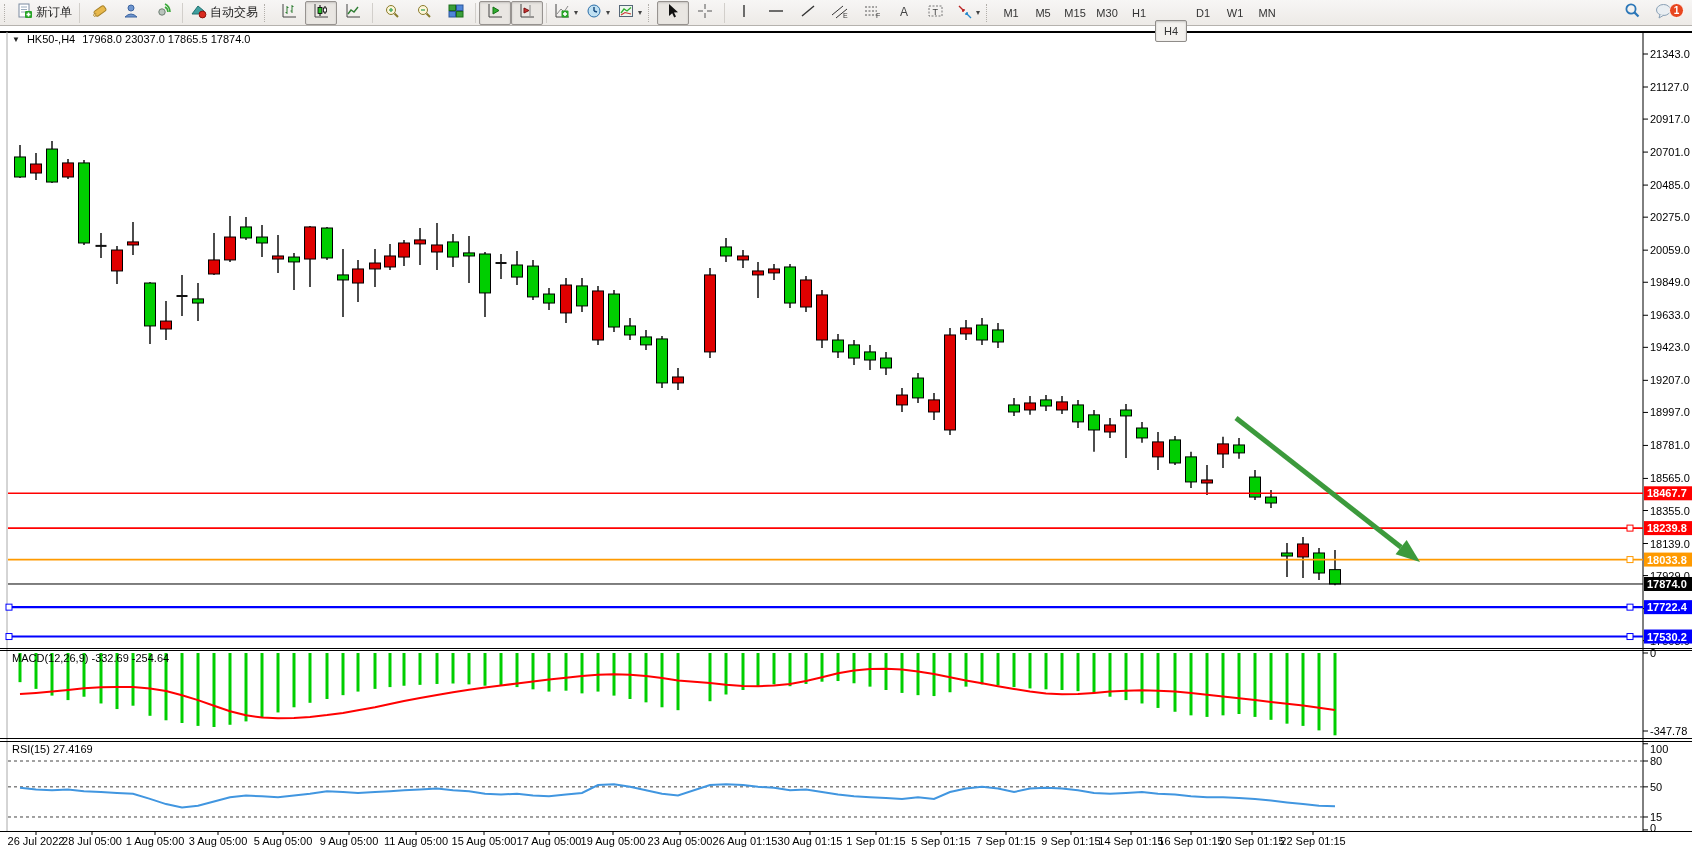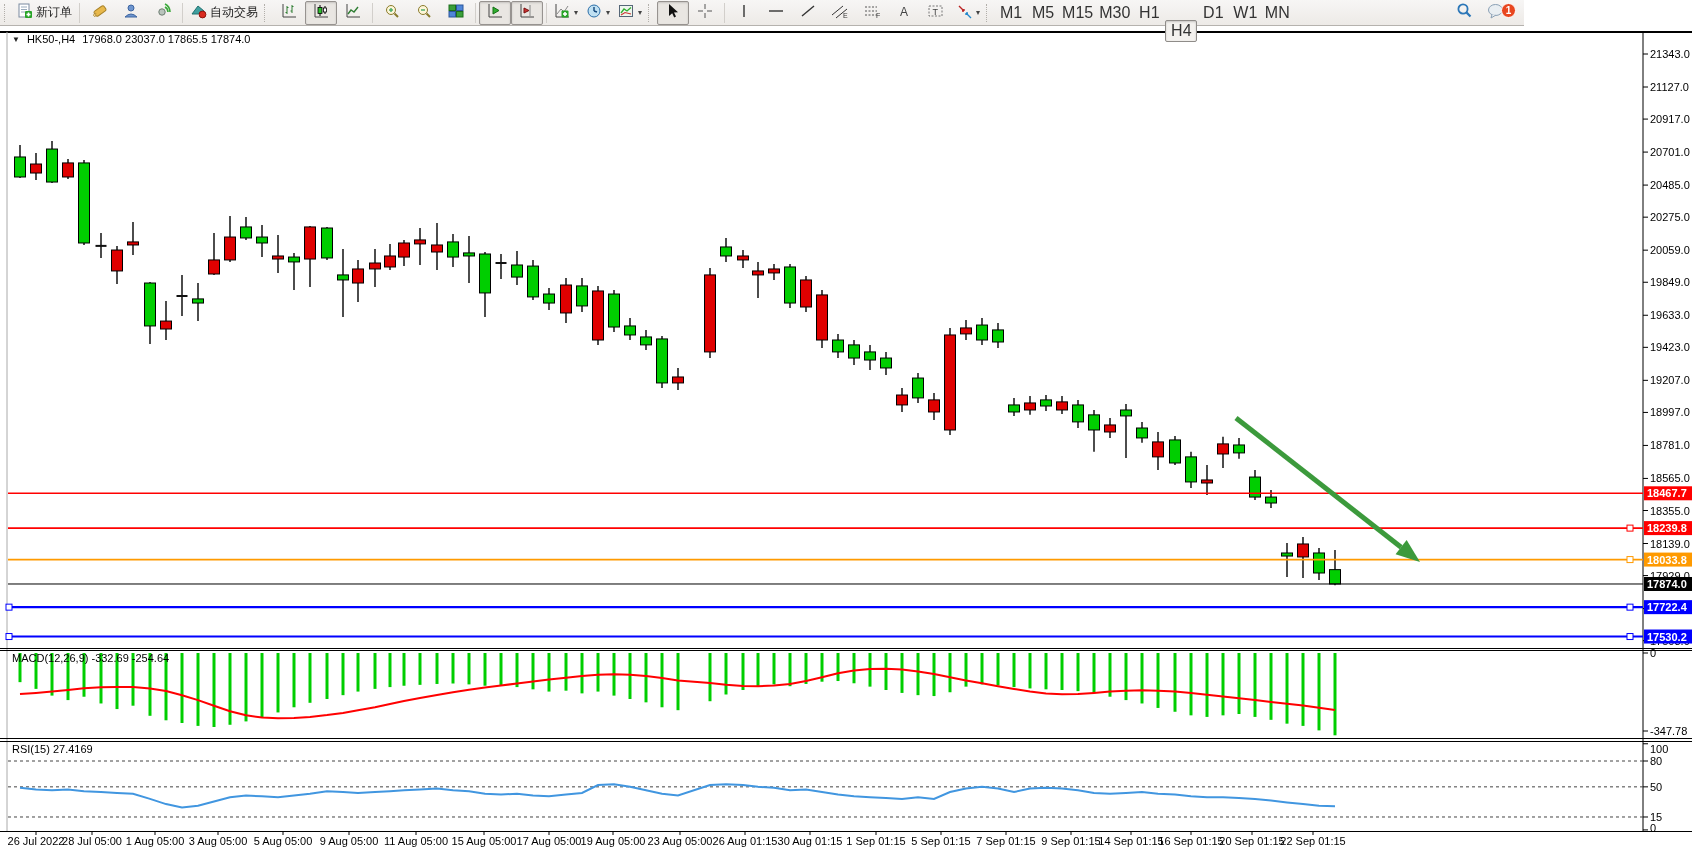--- a/index.html
+++ b/index.html
@@ -1,26 +1,26 @@
 <!DOCTYPE html>
 <html><head>
 <meta charset="utf-8">
 <style>
   html,body{margin:0;padding:0;width:1692px;height:854px;overflow:hidden;background:#fff;
     font-family:"Liberation Sans","DejaVu Sans",sans-serif;}
   
-  .tb{position:absolute;top:0;left:0;width:1524px;height:26px;background:linear-gradient(#f7f6f5,#edeae7);
+  .tb{position:absolute;top:0;left:0;width:1692px;height:26px;background:linear-gradient(#f7f6f5,#edeae7);
       border-bottom:1px solid #b5b2ae;display:flex;align-items:center;padding:0 2px;box-sizing:border-box;z-index:5;}
   .grip{width:5px;height:18px;border-left:1px dotted #b2afaa;margin:0 3px 0 2px;}
   .sep{width:1px;height:20px;background:#d2cfcb;margin:0 3px;}
   .btn{height:22px;min-width:24px;display:flex;align-items:center;justify-content:center;gap:3px;
        padding:0 3px;border:1px solid transparent;border-radius:2px;cursor:default;}
   .btn.pressed{background:#e9e6e2;border:1px solid #979390;box-shadow:inset 0 1px 2px rgba(0,0,0,.15);}
   .btn .lbl{font-size:12px;color:#222;}
-  .tf{font-size:16px;color:#333;height:20px;min-width:26px;display:flex;align-items:center;justify-content:center;
+  .tf{font-size:11px;color:#333;height:20px;min-width:26px;display:flex;align-items:center;justify-content:center;
       border:1px solid transparent;border-radius:2px;padding:0 2px;}
   .tf.active{background:#f3f1ee;border:1px solid #8f8c89;box-shadow:inset 0 1px 2px rgba(0,0,0,.18);margin-top:36px;}
   .caret{font-size:8px;color:#444;margin-left:1px;}
   .spacer{flex:1;}
   .badge{position:absolute;top:1px;right:-5px;background:#e8461f;color:#fff;font-size:10px;font-weight:bold;
          border-radius:50%;width:13px;height:13px;display:flex;align-items:center;justify-content:center;border:1px solid #fff;}
   .chaticon{position:relative;margin-right:10px;}
   
   #chartwrap{position:absolute;top:26px;left:0;width:1692px;height:828px;background:#fff;}
   #chartsvg{position:absolute;top:0;left:0;}

